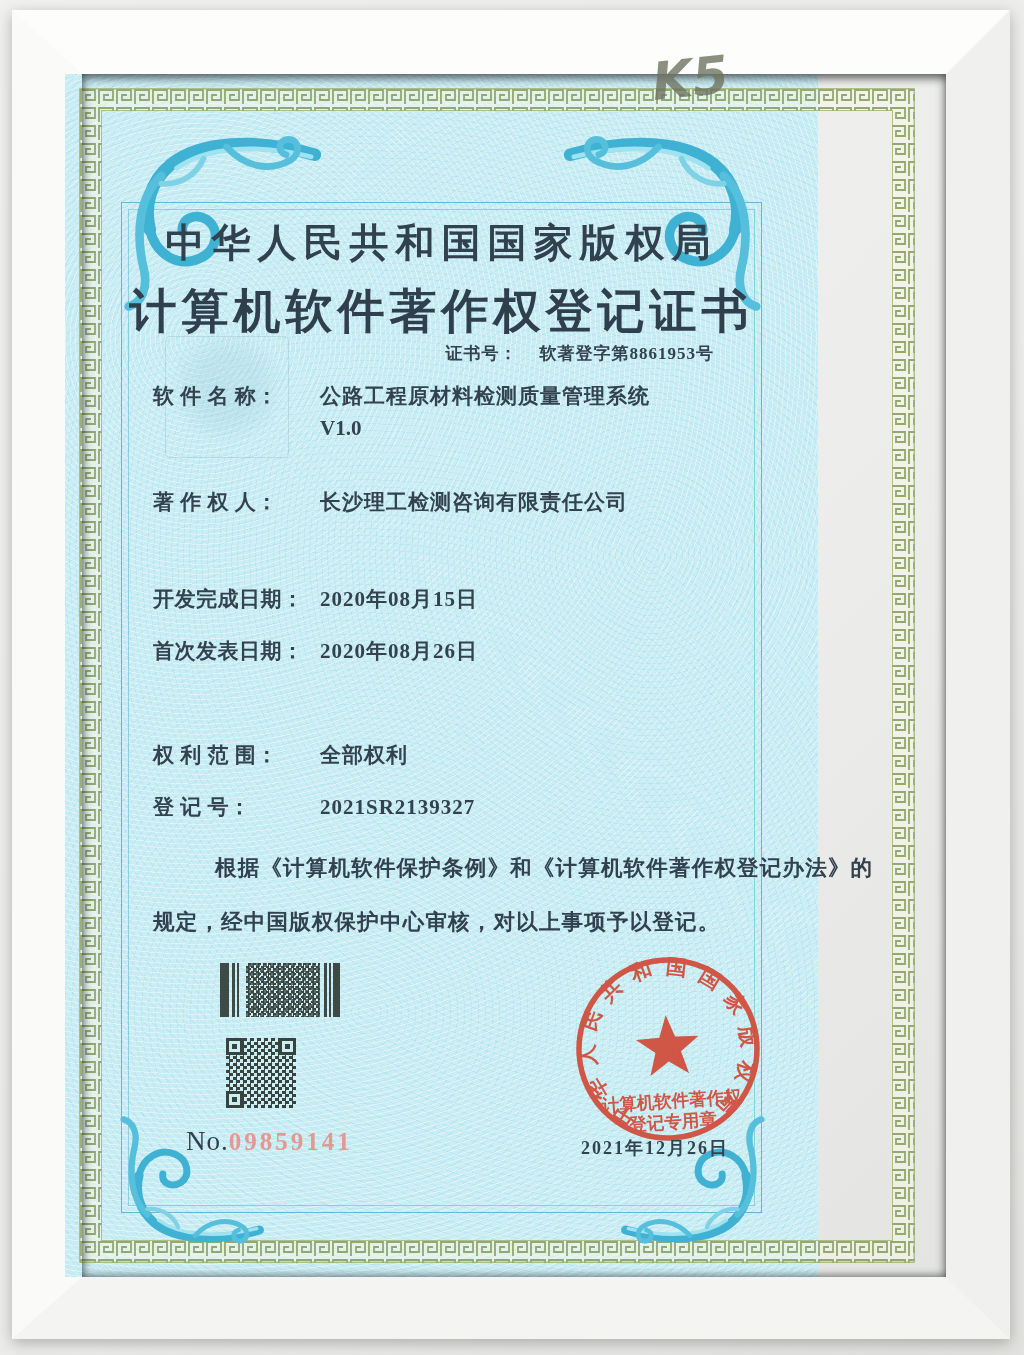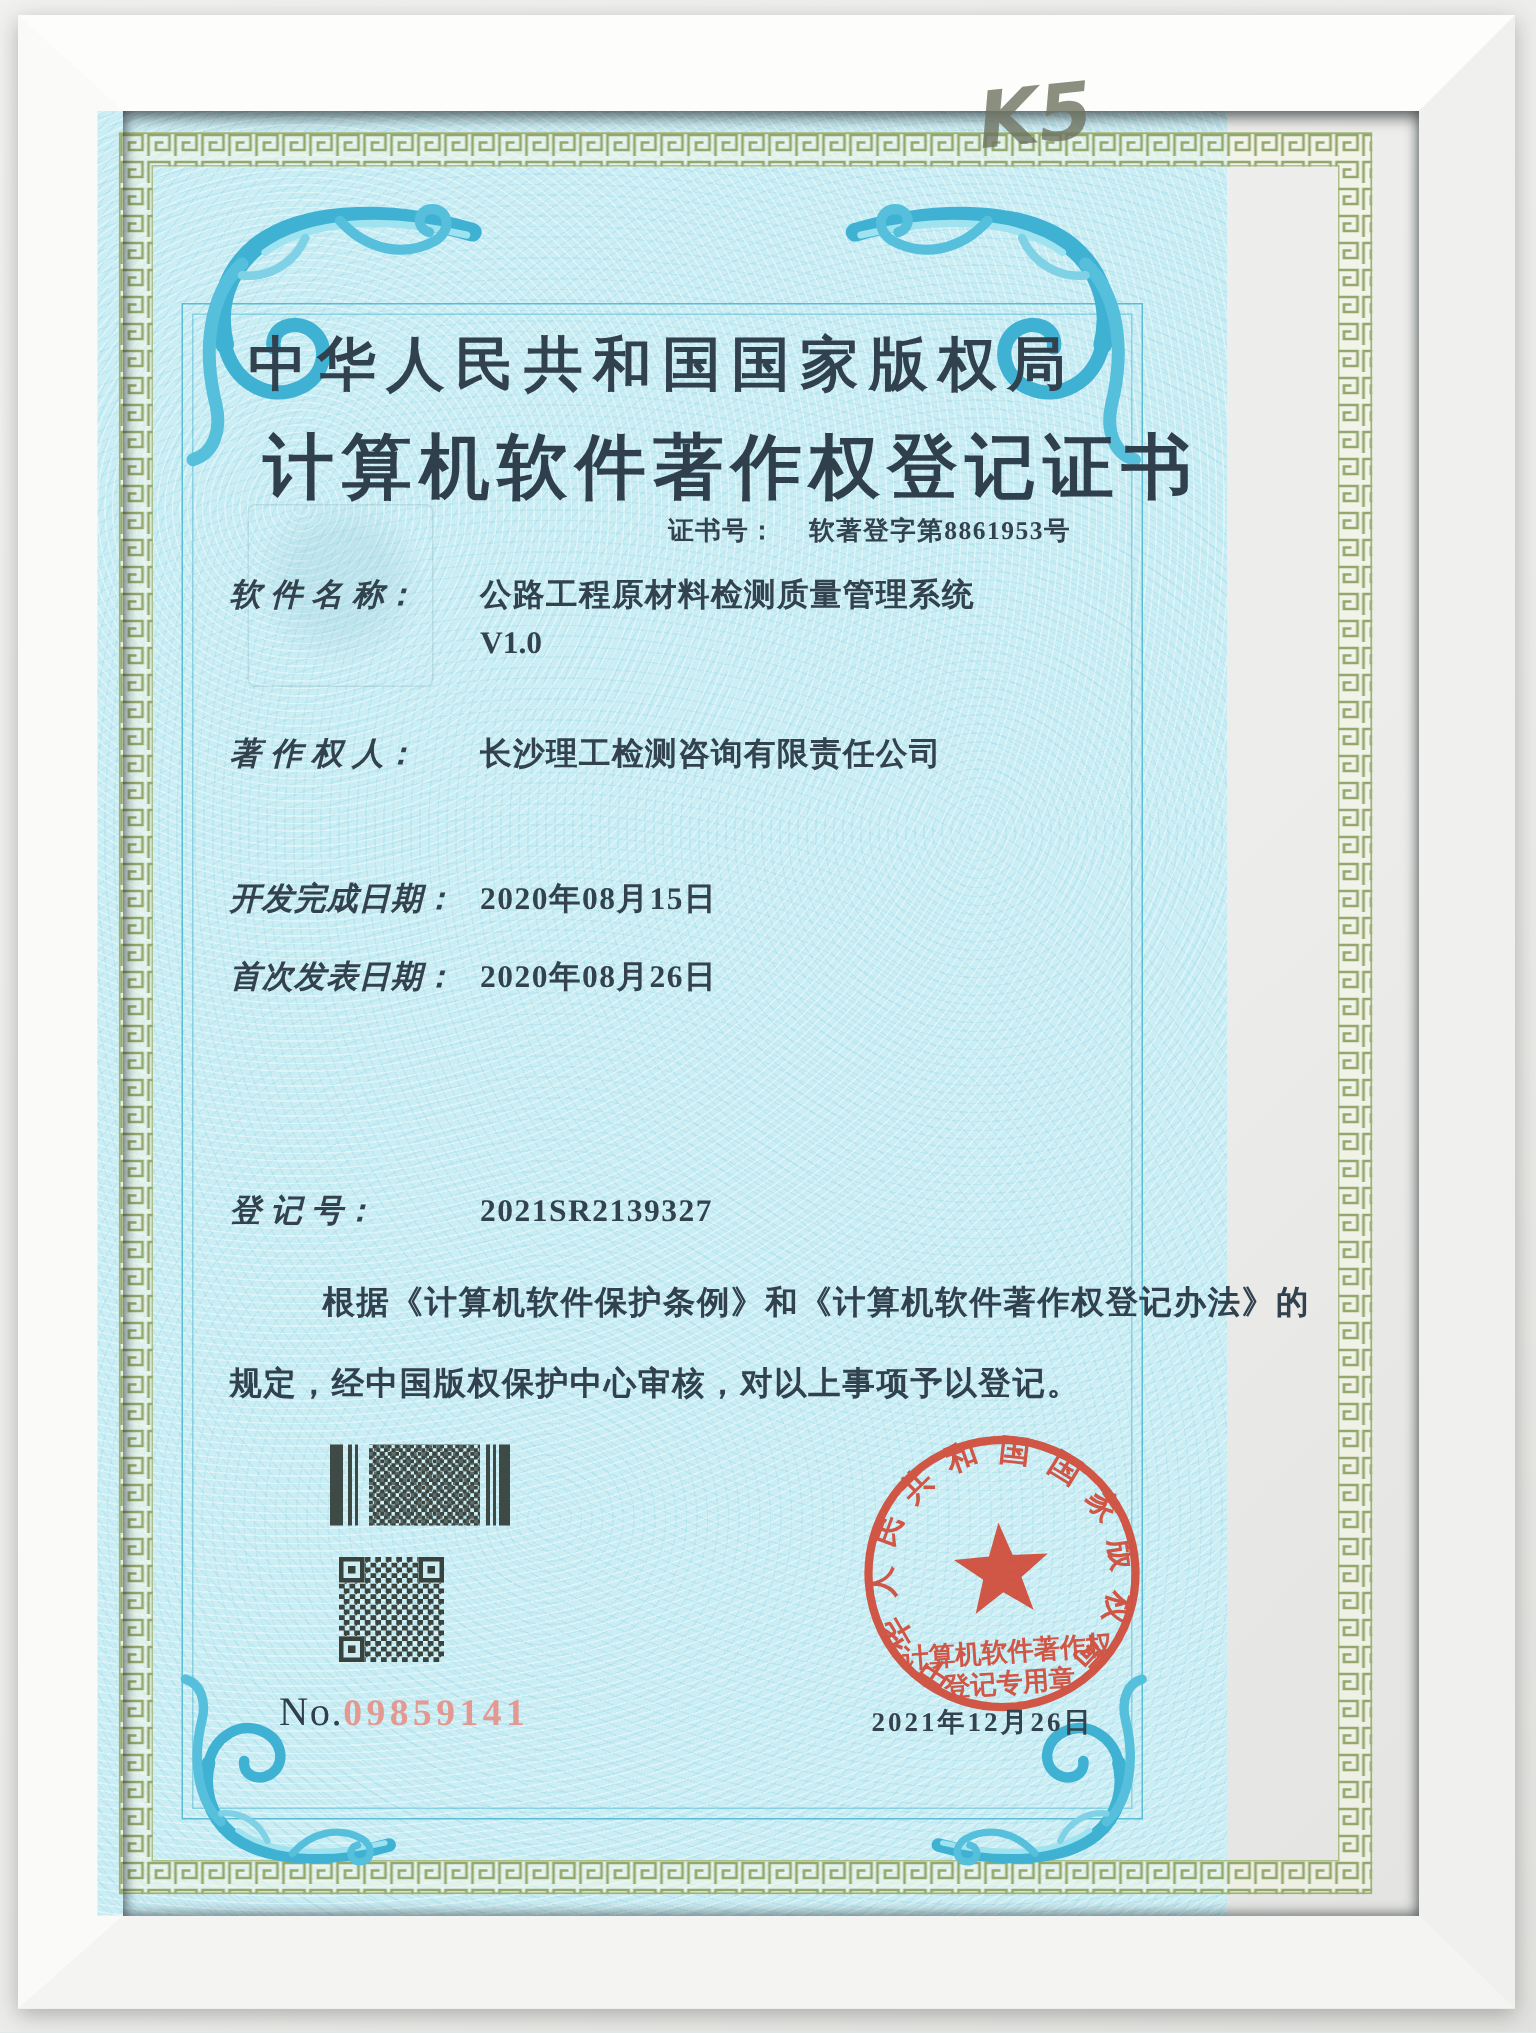--- a/index.html
+++ b/index.html
@@ -33,26 +33,26 @@
   
   .fl{position:absolute;pointer-events:none;}
   .fl-tl{left:46px;top:52px;width:212px;height:192px;}
   .fl-tr{right:44px;top:52px;width:212px;height:192px;transform:scaleX(-1);}
   .fl-bl{left:34px;bottom:26px;width:178px;height:140px;transform:scaleY(-1);}
   .fl-br{right:32px;bottom:26px;width:178px;height:140px;transform:scale(-1,-1);}
   
   .authority{position:absolute;left:0;width:100%;top:142px;text-align:center;
     font-size:39px;font-weight:bold;letter-spacing:7px;color:#31414d;}
   .main-title{position:absolute;left:0;width:100%;top:206px;text-align:center;
-    font-size:47px;font-weight:bold;letter-spacing:5px;color:#2f3f4b;padding-left:46px;}
+    font-size:47px;font-weight:bold;letter-spacing:5px;color:#2f3f4b;}
   .certno{position:absolute;right:104px;top:268px;font-size:17px;font-weight:bold;
     letter-spacing:1px;color:#33434e;}
   .certno .gap{display:inline-block;width:22px;}
   .row{position:absolute;left:88px;font-size:21px;font-weight:bold;color:#33434e;white-space:nowrap;}
-  .row .lbl{display:inline-block;width:167px;letter-spacing:.5px;font-style:italic;}
+  .row .lbl{display:inline-block;width:167px;letter-spacing:.5px;}
   .row .val{letter-spacing:1px;}
   .val2{position:absolute;left:255px;font-size:21px;font-weight:bold;color:#33434e;}
   .stmt{position:absolute;font-size:21.5px;font-weight:bold;letter-spacing:1.2px;
     color:#31414d;white-space:nowrap;}
   
   .barcode{position:absolute;left:155px;top:889px;width:122px;height:54px;display:flex;}
   .bc-left{width:24px;background:linear-gradient(90deg,#3d4a45 0 9px,rgba(0,0,0,0) 9px 12px,#3d4a45 12px 15px,rgba(0,0,0,0) 15px 17px,#3d4a45 17px 19px,rgba(0,0,0,0) 19px);}
   .bc-mid{flex:1;margin:0 2px;
     background:
       repeating-conic-gradient(#3a443f 0% 25%, rgba(0,0,0,0) 0% 50%),
@@ -161,20 +161,23 @@
 
     <div class="row" style="top:414px">
       <span class="lbl">著 作 权 人：</span><span class="val">长沙理工检测咨询有限责任公司</span>
     </div>
     <div class="row" style="top:511px">
       <span class="lbl">开发完成日期：</span><span class="val">2020年08月15日</span>
     </div>
     <div class="row" style="top:563px">
       <span class="lbl">首次发表日期：</span><span class="val">2020年08月26日</span>
     </div>
+    <div class="row" style="top:667px">
+      <span class="lbl">权 利 范 围：</span><span class="val">全部权利</span>
+    </div>
     <div class="row" style="top:719px">
       <span class="lbl">登  记  号：</span><span class="val">2021SR2139327</span>
     </div>
 
     <div class="stmt" style="left:150px;top:779px">根据《计算机软件保护条例》和《计算机软件著作权登记办法》的</div>
     <div class="stmt" style="left:88px;top:833px">规定，经中国版权保护中心审核，对以上事项予以登记。</div>
 
     <div class="barcode">
       <div class="bc-left"></div>
       <div class="bc-mid"></div>

